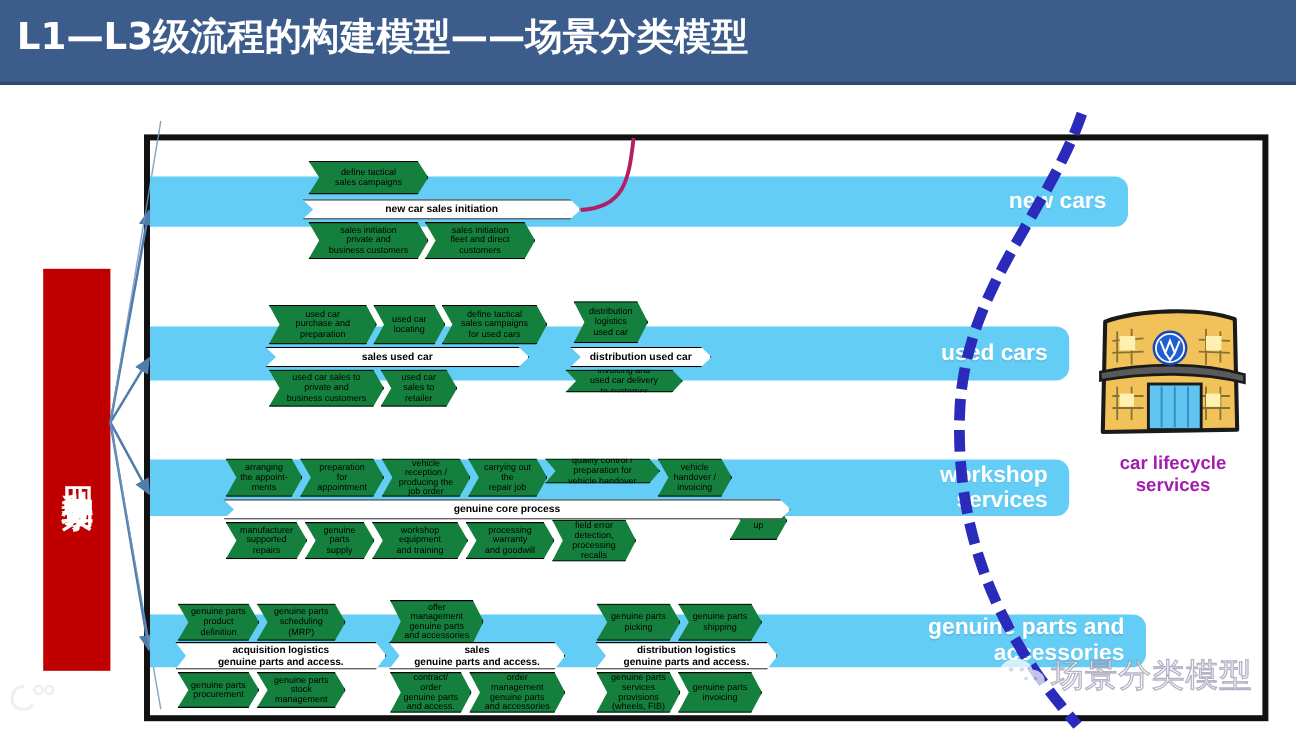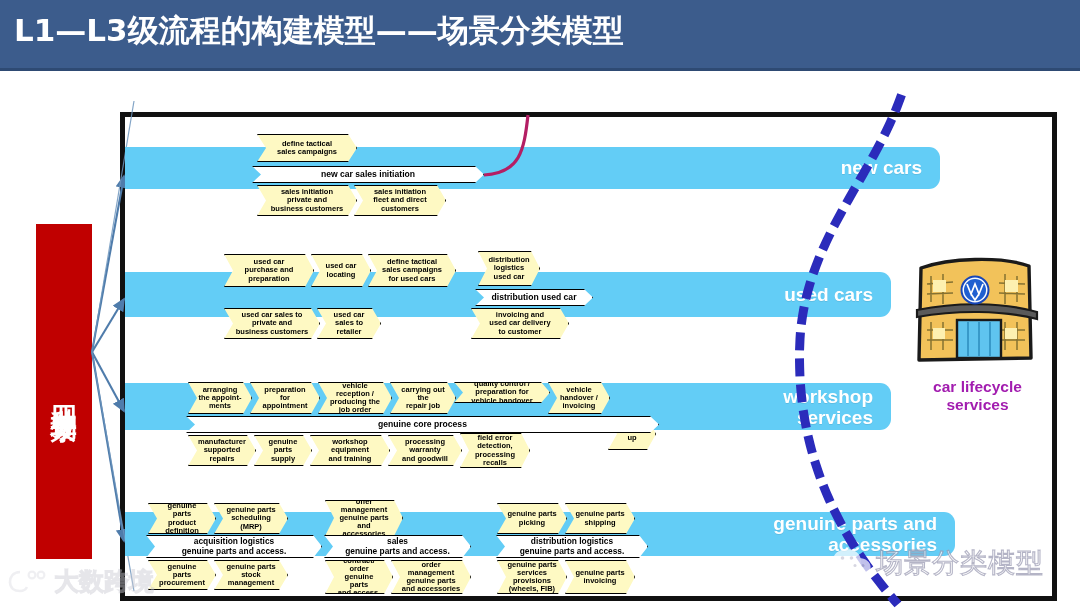--- a/index.html
+++ b/index.html
@@ -49,28 +49,27 @@
     border-top-right-radius:11px; border-bottom-right-radius:11px;
   }
   .band-label{
     position:absolute; right:18px; top:50%; transform:translateY(-50%);
     color:#ffffff; font-weight:bold; font-size:19px; text-align:right;
     line-height:1.12; white-space:pre-line; text-shadow:0 1px 0 rgba(0,0,0,.08);
   }
 
   
   .chev{
-    position:absolute; background:#fef9c3;
+    position:absolute; background:#15803d;
     border:1.2px solid #000000;
     -webkit-clip-path: polygon(0 0, calc(100% - 9px) 0, 100% 50%, calc(100% - 9px) 100%, 0 100%, 9px 50%);
     clip-path: polygon(0 0, calc(100% - 9px) 0, 100% 50%, calc(100% - 9px) 100%, 0 100%, 9px 50%);
     display:flex; align-items:center; justify-content:center; text-align:center;
     font-size:7.5px; line-height:1.08; color:#000; padding:1px 9px;
     box-shadow:1.5px 1.5px 0 rgba(0,0,0,.45);
-    font-weight:bold;
   }
   .chev.main{
     background:#ffffff; font-weight:bold; font-size:8.6px;
     z-index:6; box-shadow:1.5px 1.5px 0 rgba(0,0,0,.5);
   }
   .chev.main.two{ font-size:8.4px; }
   .chev span{ display:block; width:100%; white-space:pre-line; }
 
   
   #fan{ position:absolute; left:0; top:0; width:1080px; height:537px; pointer-events:none; }
@@ -195,35 +194,38 @@
     <span>define tactical
 sales campaigns
 for used cars</span>
     </div>
   <div class="chev" style="left:478px; top:180px; width:62px; height:35px;">
     <span>distribution
 logistics
 used car</span>
     </div>
 
+  <div class="chev main" style="left:221px; top:218px; width:220px; height:17px;">
+    <span>sales used car</span>
+    </div>
   <div class="chev main" style="left:475px; top:218px; width:118px; height:17px;">
     <span>distribution used car</span>
     </div>
 
   <div class="chev" style="left:224px; top:237px; width:96px; height:31px;">
     <span>used car sales to
 private and
 business customers</span>
     </div>
   <div class="chev" style="left:317px; top:237px; width:64px; height:31px;">
     <span>used car
 sales to
 retailer</span>
     </div>
-  <div class="chev" style="left:471px; top:237px; width:98px; height:31px;">
+  <div class="chev" style="left:471px; top:237px; width:98px; height:19px;">
     <span>invoicing and
 used car delivery
 to customer</span>
     </div>
 
   <div class="chev" style="left:188px; top:311px; width:64px; height:32px;">
     <span>arranging
 the appoint-
 ments</span>
     </div>
@@ -392,21 +394,20 @@
 services</div>
 
 </div>
 
 <div id="wm-left">
   <svg id="wm-left-logo" viewBox="0 0 40 26">
     <path d="M12,4 C5,4 2,9 2,14 C2,20 6,23 12,23 C16,23 18,21 19,19" stroke="#dddde3" stroke-width="2.6" fill="none"></path>
     <circle cx="24" cy="7" r="3.4" fill="none" stroke="#dddde3" stroke-width="2.2"></circle>
     <circle cx="33" cy="7" r="3.4" fill="none" stroke="#dddde3" stroke-width="2.2"></circle>
   </svg>
-  <div id="wm-left-text">大数跨境</div>
 </div>
 
 <div id="wm-right">
   <svg width="40" height="34" viewBox="0 0 40 34">
     <path d="M15,3 C7,3 1,8 1,14.5 C1,18 3,21 6,23 L5,28 L10.5,25.5 C12,26 13.5,26.2 15,26.2 C23,26.2 29,21.2 29,14.8 C29,8.3 23,3 15,3 Z" fill="#ffffff" opacity=".95"></path>
     <circle cx="10.5" cy="12" r="1.8" fill="#c9c9d8"></circle>
     <circle cx="19.5" cy="12" r="1.8" fill="#c9c9d8"></circle>
     <path d="M27,12 C20.5,12 15.5,16 15.5,21 C15.5,26.2 20.5,30 27,30 C28.4,30 29.6,29.8 30.8,29.4 L35.5,31.5 L34.6,27.6 C37,25.9 38.6,23.6 38.6,21 C38.6,16 33.5,12 27,12 Z" fill="#ffffff" opacity=".95"></path>
     <circle cx="23" cy="19.5" r="1.5" fill="#c9c9d8"></circle>
     <circle cx="31" cy="19.5" r="1.5" fill="#c9c9d8"></circle>

